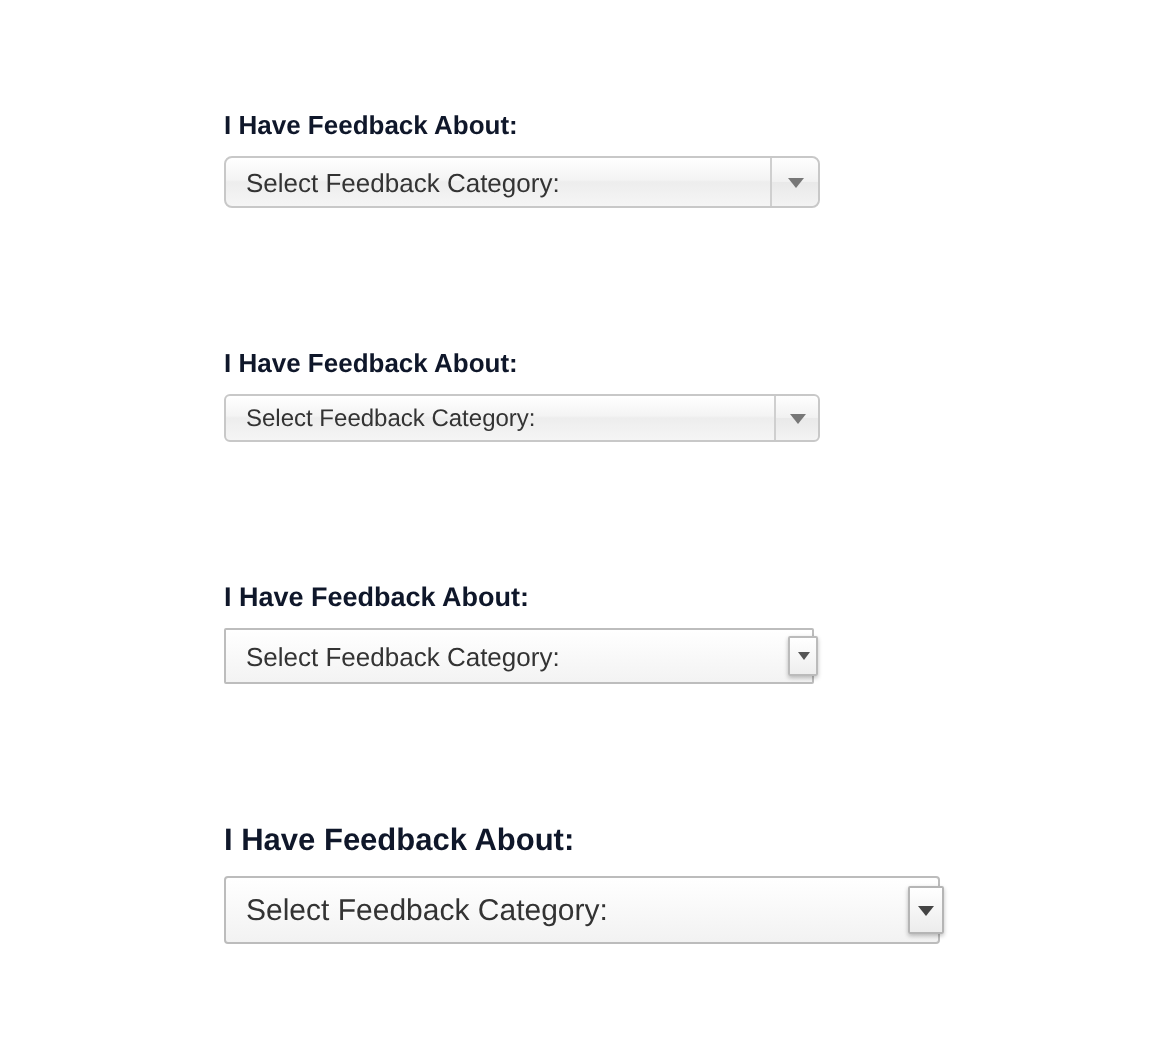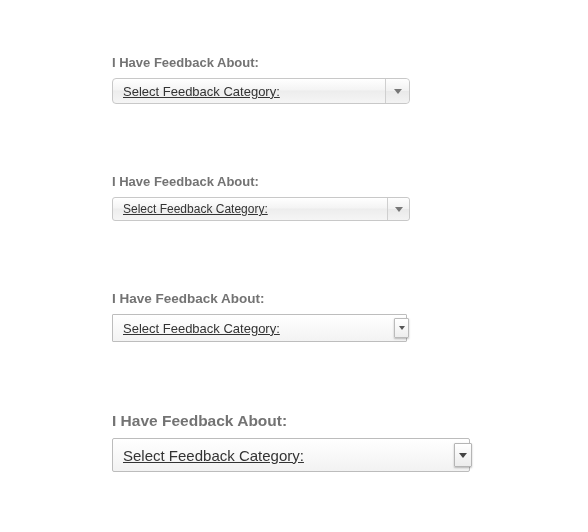--- a/index.html
+++ b/index.html
@@ -12,40 +12,39 @@
   }
   .container {
     padding-left: 112px;
     padding-top: 55px;
   }
   .form-group {
     margin-bottom: 70px;
   }
   .label {
     font-weight: bold;
-    color: #737373;
+    color: #0f172a;
     margin-bottom: 8px;
   }
   .select-wrap {
     position: relative;
     border: 1px solid #c8c8c8;
     border-radius: 4px;
     background: linear-gradient(to bottom, #ffffff 0%, #f4f4f4 45%, #ededed 50%, #f5f5f5 100%);
     box-shadow: inset 0 1px 0 rgba(255,255,255,0.6);
     display: flex;
     align-items: center;
     cursor: pointer;
   }
   .select-text {
     flex: 1;
     color: #333;
     padding-left: 10px;
     white-space: nowrap;
     overflow: hidden;
-    text-decoration: underline;
   }
   .arrow-box {
     border-left: 1px solid #cfcfcf;
     height: 100%;
     display: flex;
     align-items: center;
     justify-content: center;
     background: linear-gradient(to bottom, #fefefe 0%, #f1f1f1 50%, #e9e9e9 51%, #f3f3f3 100%);
     border-top-right-radius: 4px;
     border-bottom-right-radius: 4px;

